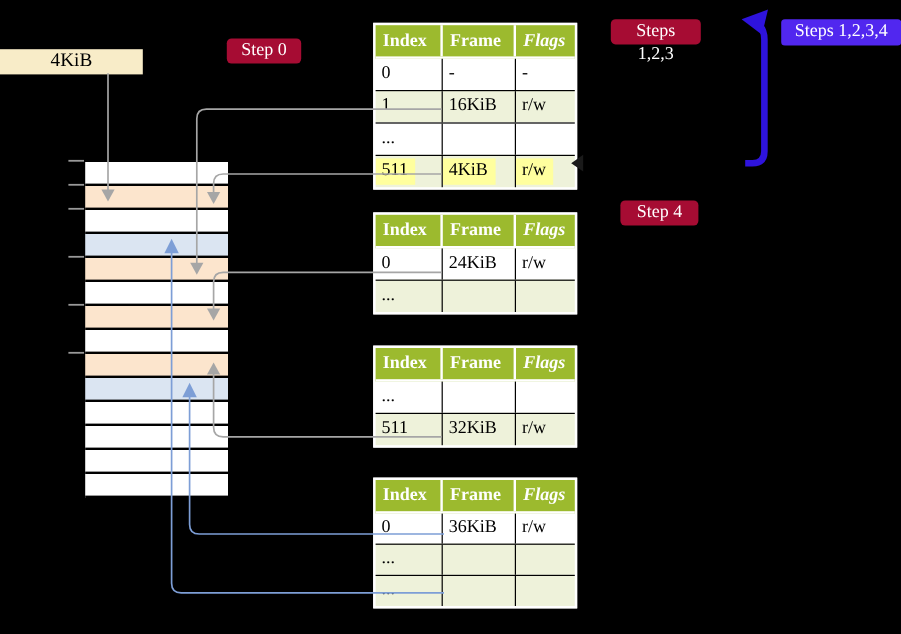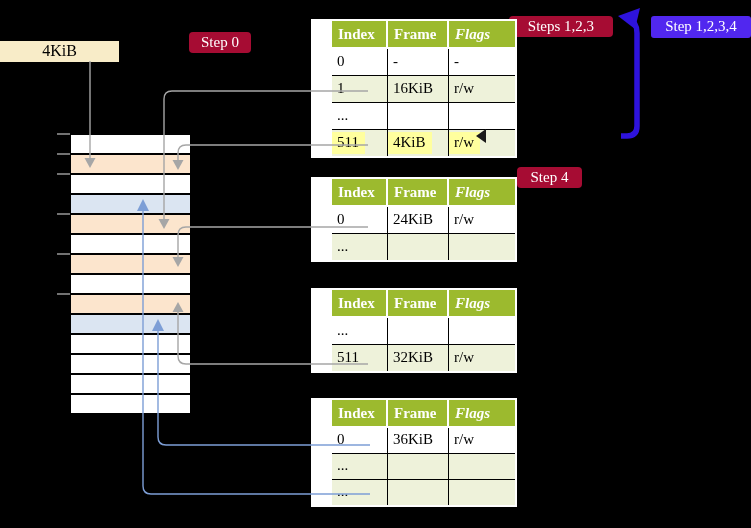--- a/index.html
+++ b/index.html
@@ -18,37 +18,37 @@
   }
 
   
   .badge {
     position:absolute; color:#fff; font-size:15px; line-height:19px;
     text-align:center; border-radius:4px; z-index:2; padding:1px 6px 0 6px;
   }
   .badge.red  { background:#a60c33; }
   .badge.blue { background:#5127ef; border-radius:3px; }
   .b-step0    { left:189px; top:32px;  width:62px;  height:21px; }
-  .b-steps123 { left:509px; top:16px;  width:104px;  height:21px; }
+  .b-steps123 { left:509px; top:16px;  width:75px;  height:21px; }
   .b-steps1234{ left:651px; top:16px;  width:100px; height:22px; }
   .b-step4    { left:517px; top:155px; width:65px;  height:21px;margin-top:12px; }
 
   
   .stack {
     position:absolute; left:71px; top:133px; width:119px;
     border-top:2px solid #000; z-index:1;
   }
   .srow { height:20px; border-bottom:2px solid #000; background:#ffffff; }
   .srow.pt-frame  { background:#fce5cd; }
   .srow.data-page { background:#dbe5f2; }
 
   
   .ptable {
-    position:absolute; left:311px; width:206px;
-    border:2px solid #ffffff; background:#ffffff; z-index:2;padding-left:19px;
+    position:absolute; left:311px; width:170px;
+    border:2px solid #ffffff; background:#ffffff; z-index:2;
   }
   .t1 { top:19px;  } .t2 { top:177px; } .t3 { top:288px; } .t4 { top:398px; }
   .hrow {
     display:grid; grid-template-columns:56px 61px 49px;
     background:#9cba2e; border-bottom:2px solid #ffffff;
   }
   .hcell {
     color:#fff; font-weight:bold; font-size:15px; line-height:26px;
     height:26px; padding-left:6px; border-right:2px solid #ffffff;
     overflow:hidden; white-space:nowrap;
@@ -79,21 +79,21 @@
 </style>
 </head>
 <body>
 
 <div class="canvas">
 
   <div class="kib-box">4KiB</div>
 
   <div class="badge red b-step0">Step 0</div>
   <div class="badge red b-steps123">Steps 1,2,3</div>
-  <div class="badge blue b-steps1234">Step 1,2,3,4</div>
+  <div class="badge blue b-steps1234">Steps 1,2,3,4</div>
   <div class="badge red b-step4">Step 4</div>
 
   <div class="stack">
 
       <div class="srow free"></div>
 
       <div class="srow pt-frame"></div>
 
       <div class="srow free"></div>
 

